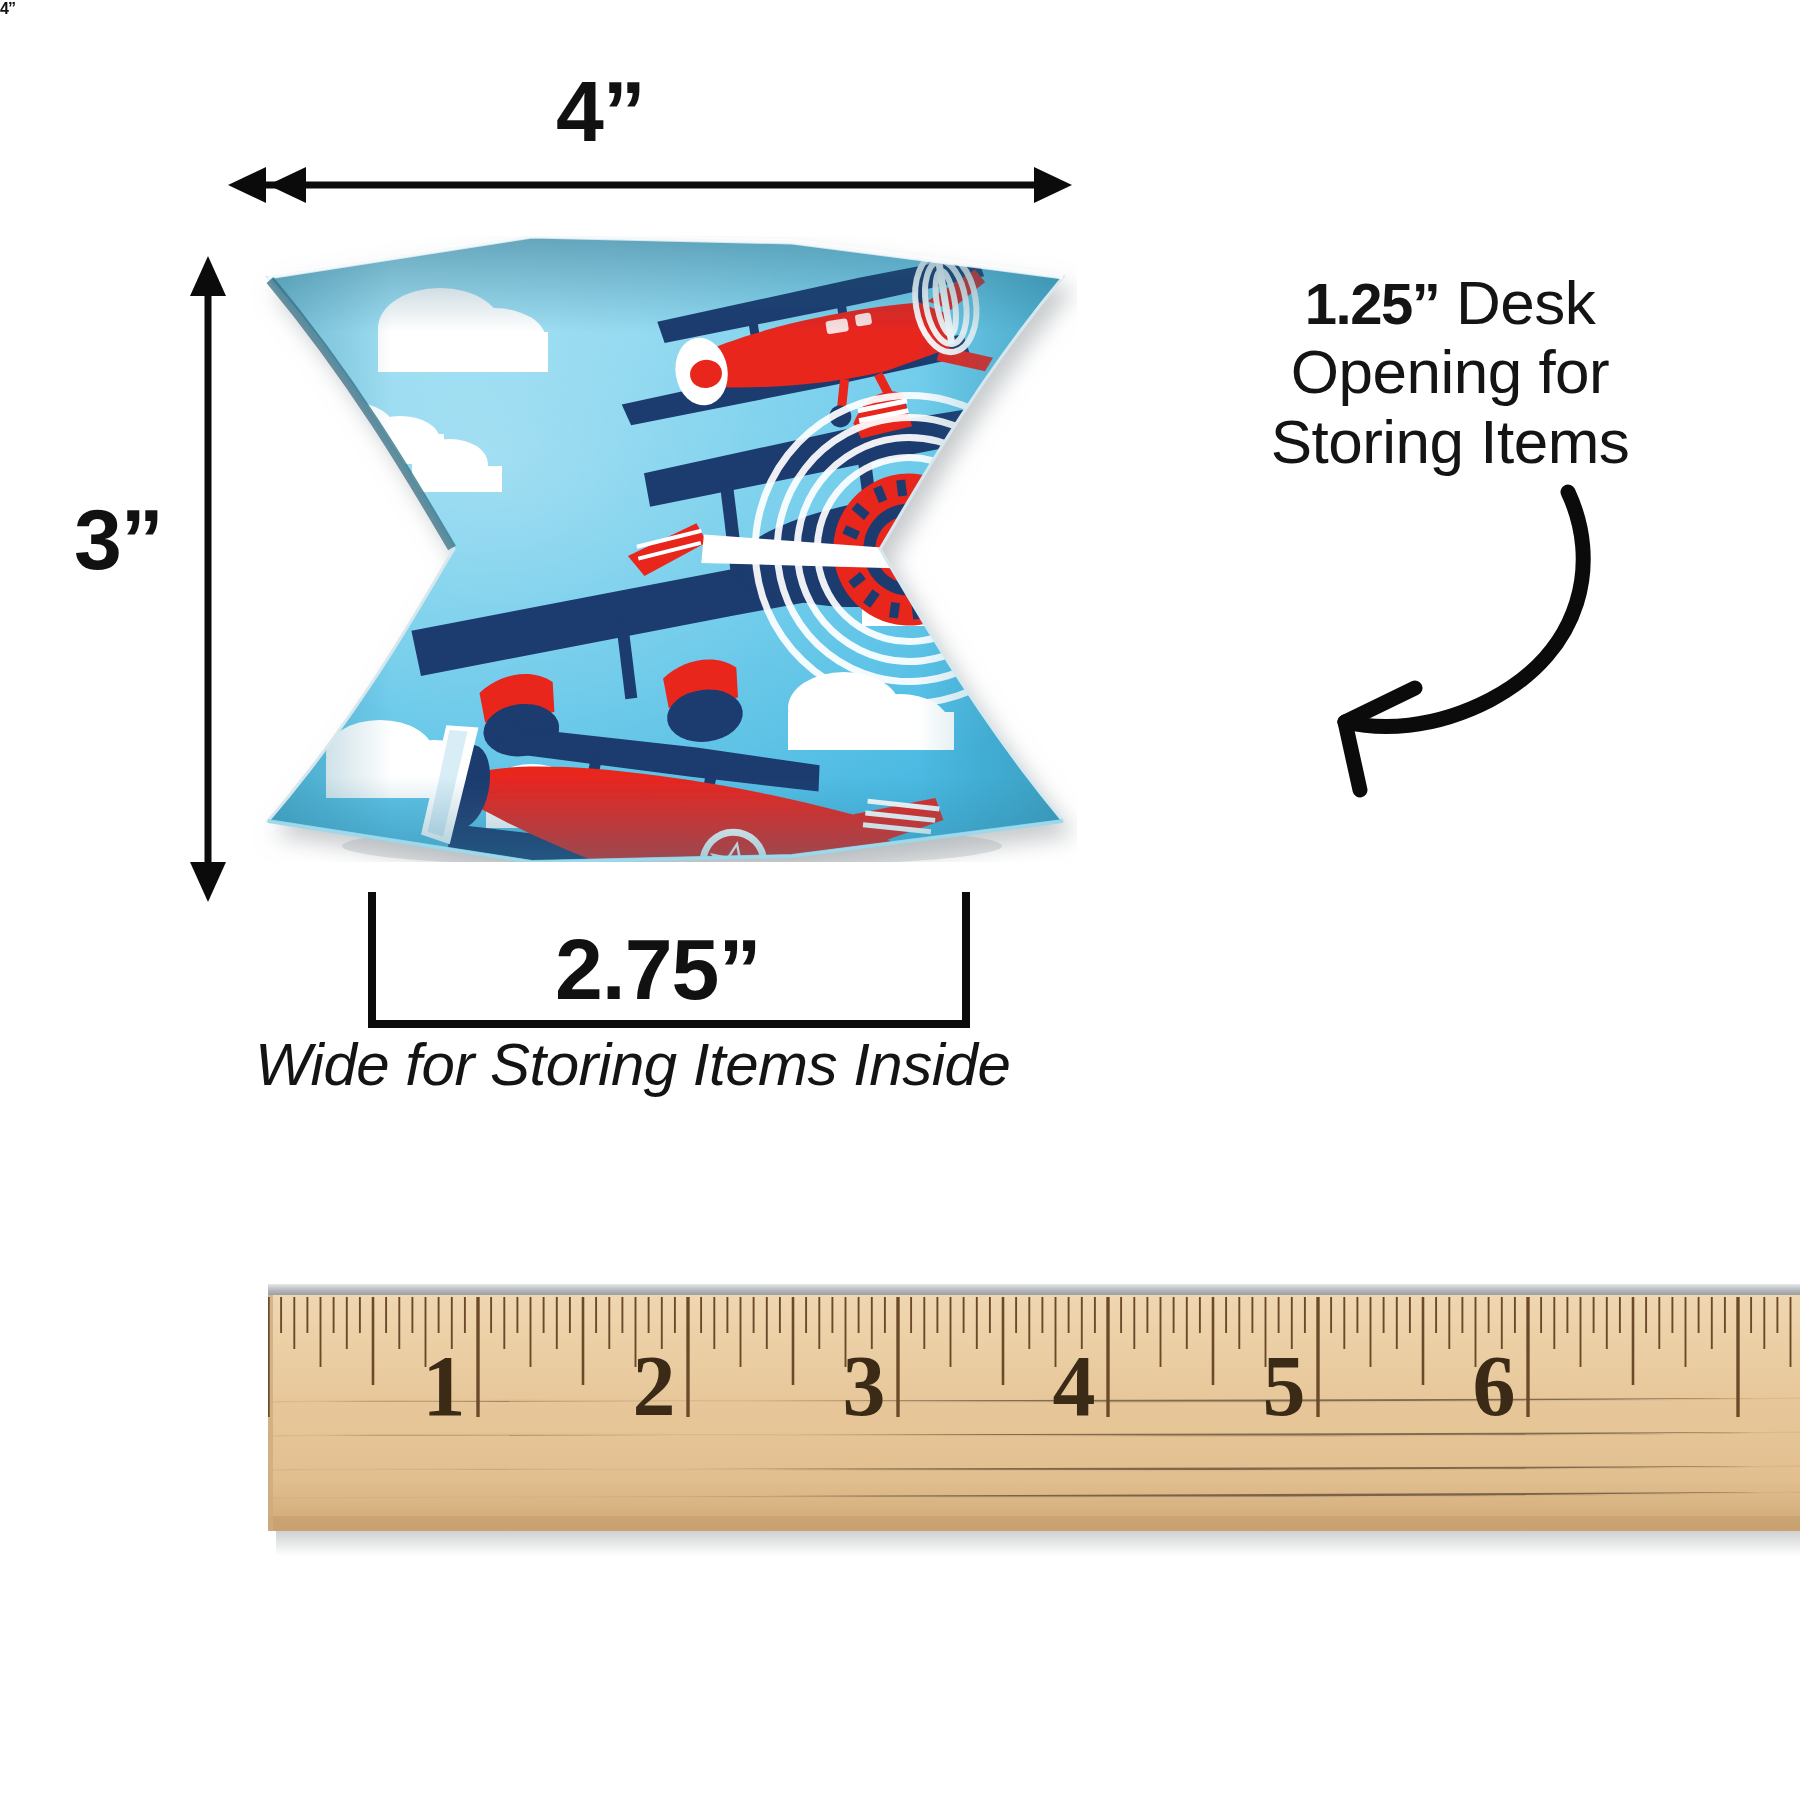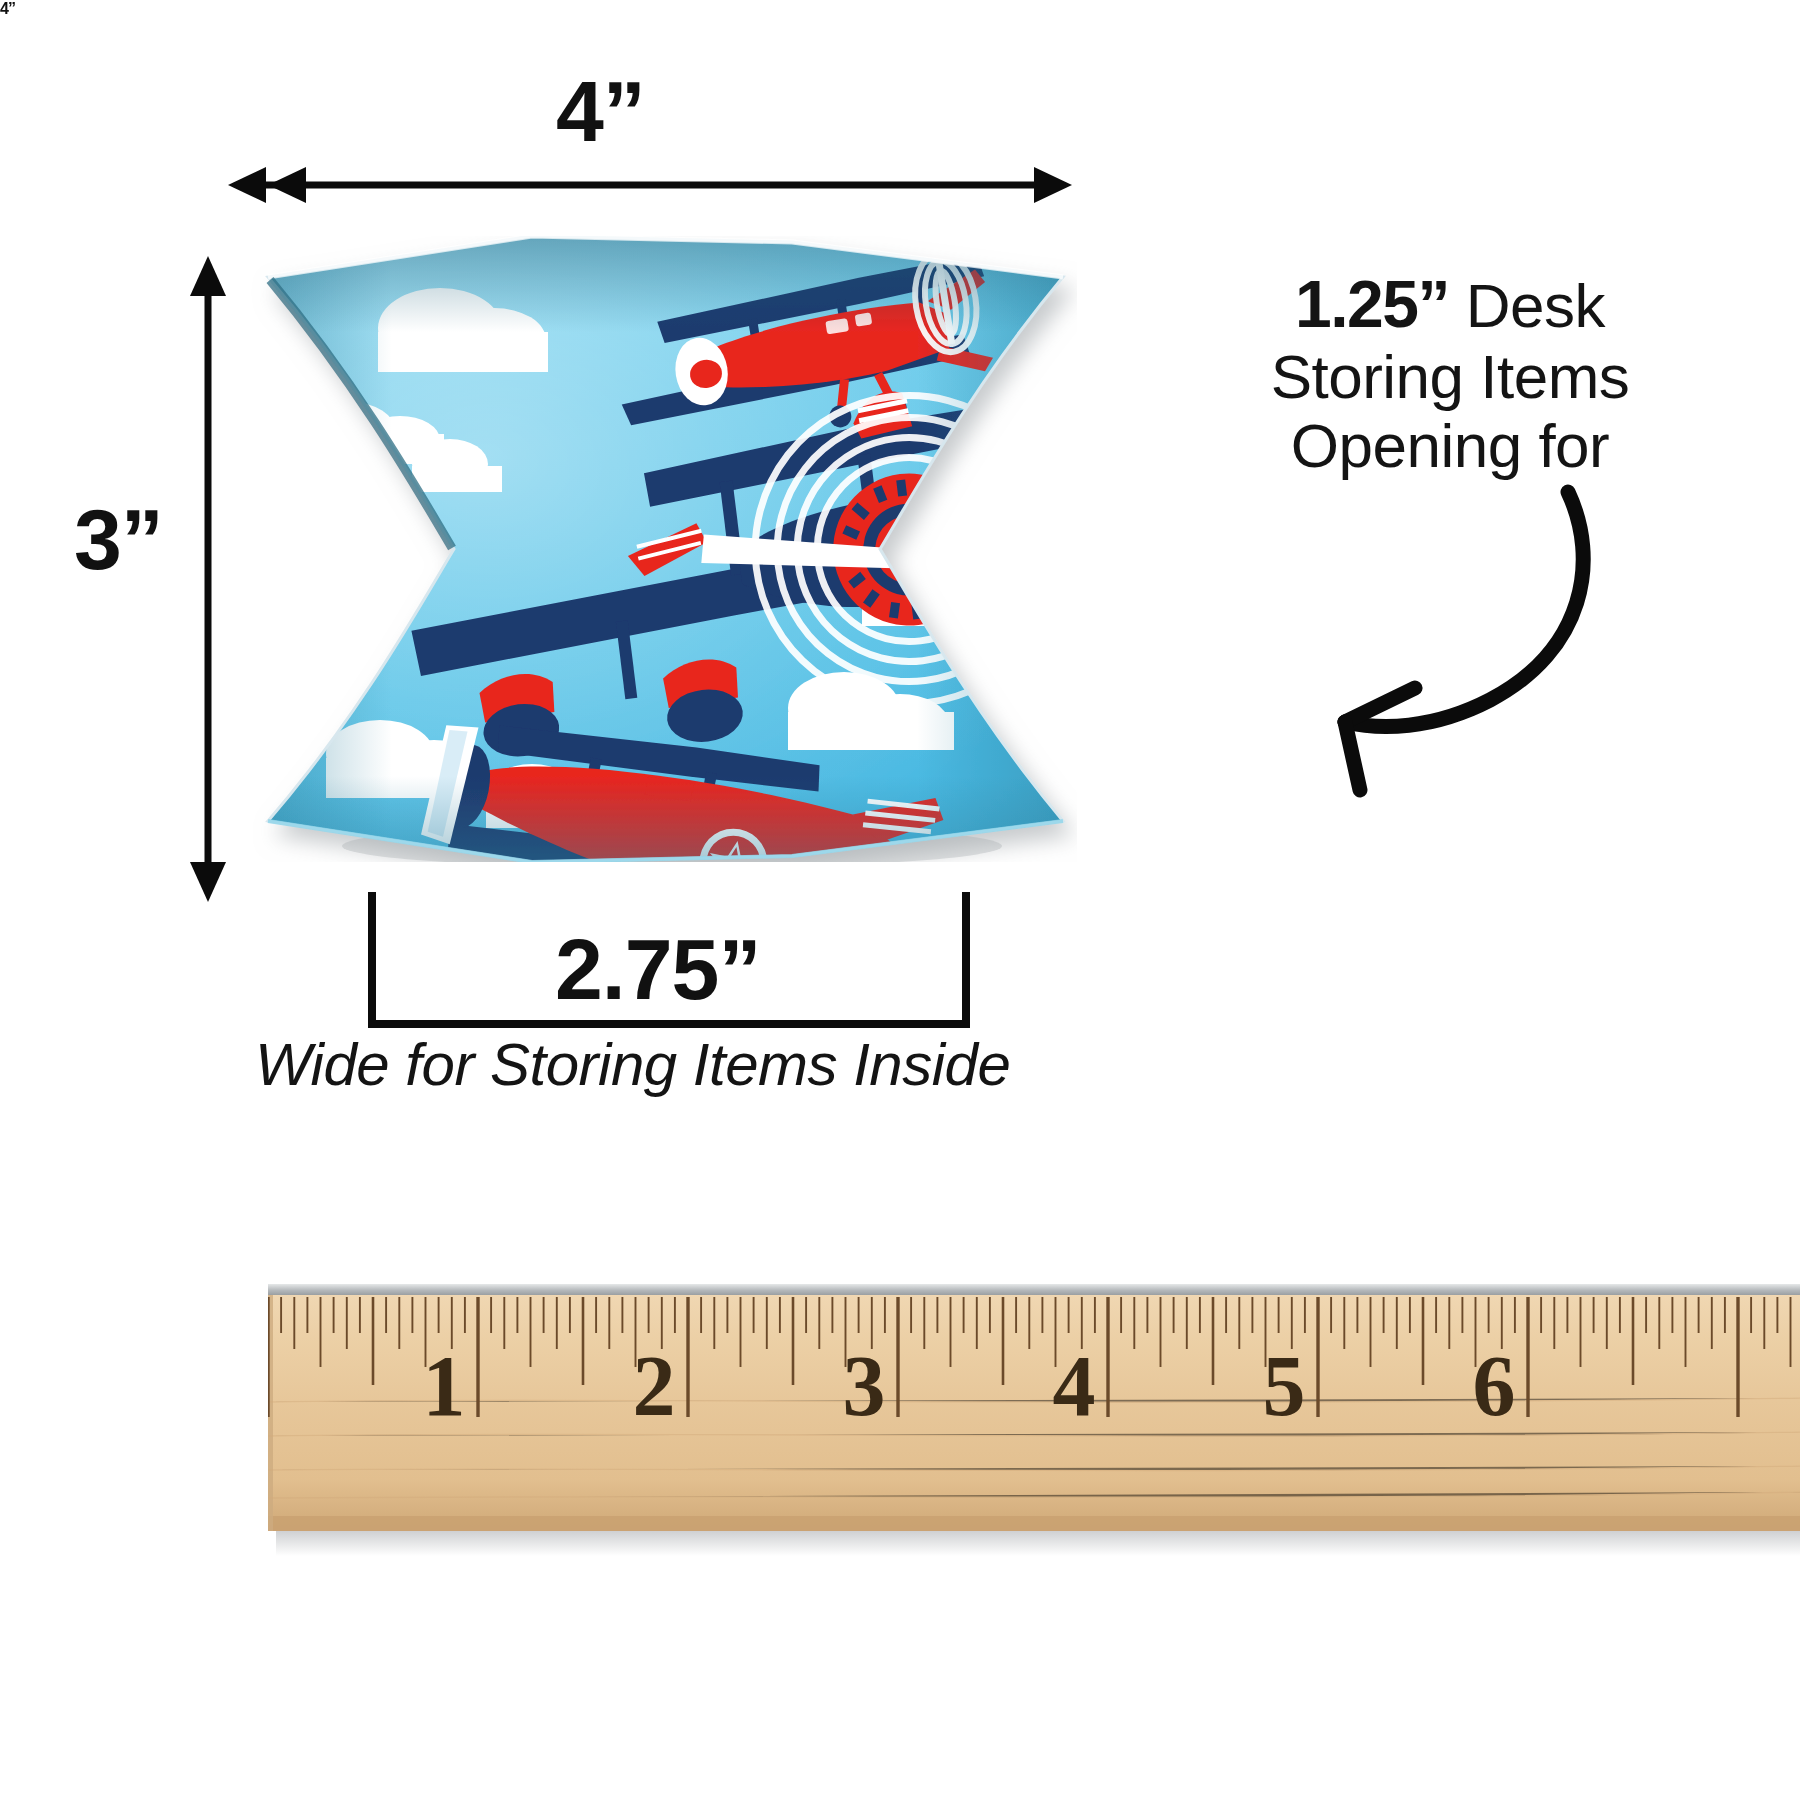--- a/index.html
+++ b/index.html
@@ -15,21 +15,21 @@
   #lbl-275{left:555px;top:920px;font-size:86px;}
 
   .bodytext{position:absolute;white-space:nowrap;color:#141414;
             font-weight:400;font-style:italic;}
   #lbl-inside{left:255px;top:1030px;font-size:60px;letter-spacing:-0.5px;}
   #lbl-ruler{left:345px;top:1680px;font-size:64px;letter-spacing:-0.5px;}
 
   #openblock{position:absolute;left:1120px;top:268px;width:660px;
              text-align:center;font-size:62px;line-height:1.12;
              letter-spacing:-0.5px;color:#141414;}
-  #openblock b{font-weight:700;letter-spacing:-1.5px;font-size:66px;}
+  #openblock b{font-weight:700;letter-spacing:-1.5px;font-size:58px;}
 
   
   #boxwrap{position:absolute;left:232px;top:236px;width:845px;height:626px;}
   #boxwrap svg{display:block;}
 
   
   #ruler{position:absolute;left:268px;top:1284px;width:1540px;height:290px;}
   #ruler svg{display:block;}
 
   
@@ -70,22 +70,22 @@
 
   <div class="dimlabel" id="lbl-4">4”</div>
   <div class="dimlabel" id="lbl-3">3”</div>
   <div class="dimlabel" id="lbl-275">2.75”</div>
   <div class="bodytext" id="lbl-inside">Wide for Storing Items Inside</div>
 
   <div id="openblock">
     <div>
       <b>1.25”</b><span> Desk</span>
     </div>
+    <div>Opening for</div>
     <div>Storing Items</div>
-    <div>Opening for</div>
   </div>
 
   <div id="boxwrap">
   <svg width="845" height="626" viewBox="0 0 845 626">
     <defs>
 
       <clipPath id="boxclip">
         <path d="M36,41 C130,150 190,260 222,313 C190,366 130,476 36,585
                  L300,626 L560,620 L831,585 C740,476 680,366 648,313
                  C680,260 740,150 831,41 L560,6 L300,0 Z"></path>

